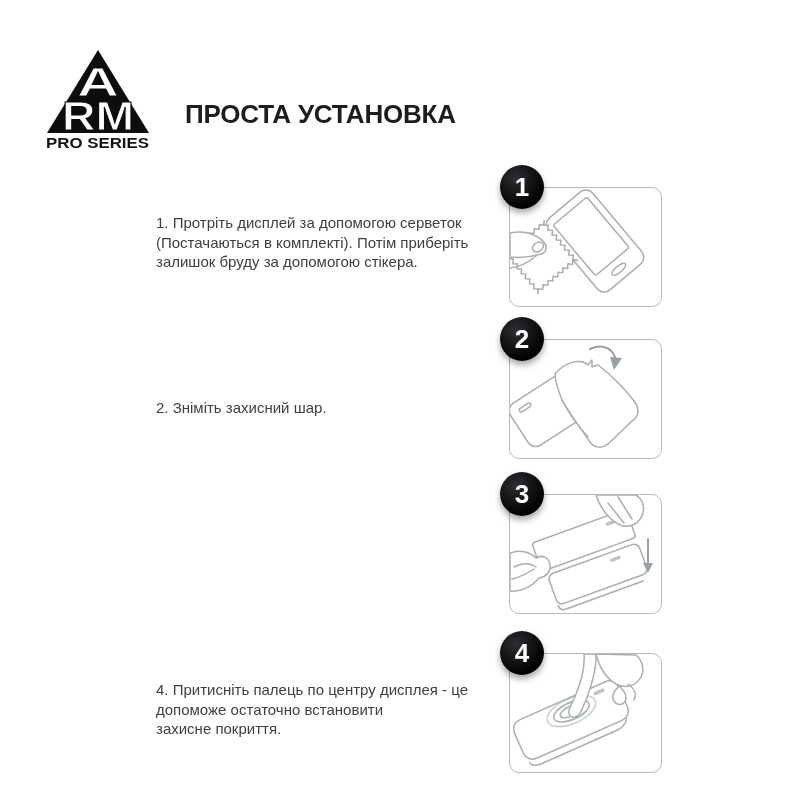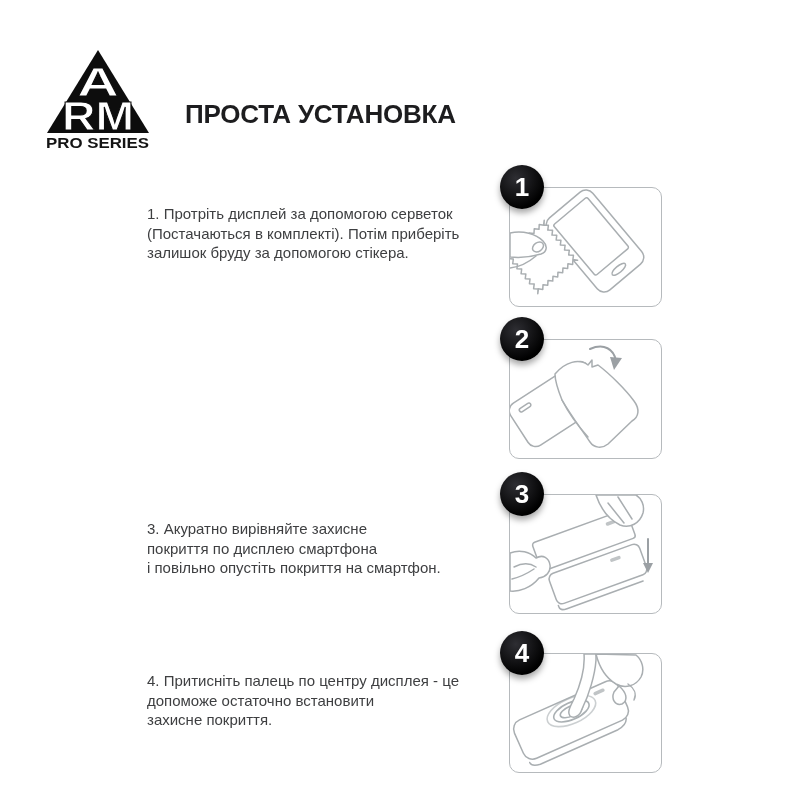--- a/index.html
+++ b/index.html
@@ -6,21 +6,21 @@
   .page{
     position:relative;width:800px;height:800px;background:#fff;overflow:hidden;
     font-family:"Liberation Sans","DejaVu Sans",sans-serif;
   }
   .logo-svg{position:absolute;left:45px;top:47px;width:120px;height:112px;}
   .page-title{
     position:absolute;left:176px;top:90px;margin:9px;
     font-size:26px;font-weight:700;letter-spacing:-0.2px;color:#1d1d1f;white-space:nowrap;
   }
   .step-text{
-    position:absolute;left:147px;width:352px;margin:0;
+    position:absolute;left:147px;width:352px;margin:9px;
     font-size:15px;line-height:19.5px;color:#3e3f41;white-space:pre-line;
   }
   .t1{top:204px}.t2{top:389px}.t3{top:519px}.t4{top:671px}
   .step-figure{
     position:absolute;left:509px;width:151px;height:118px;margin:0;
     border:1.6px solid #b6babd;border-radius:10px;background:#fff;
   }
   .f1{top:187px}.f2{top:339px}.f3{top:494px}.f4{top:653px}
   .step-badge{
     position:absolute;left:-10px;top:-23px;width:44px;height:44px;border-radius:50%;
@@ -48,23 +48,21 @@
     <text x="53" y="49" text-anchor="middle" font-size="41" font-weight="bold" fill="#ffffff" stroke="#0d0d0d" stroke-width="1" textLength="42" lengthAdjust="spacingAndGlyphs">A</text>
     <text x="53" y="83" text-anchor="middle" font-size="41" font-weight="bold" fill="#ffffff" stroke="#0d0d0d" stroke-width="1" textLength="72" lengthAdjust="spacingAndGlyphs">RM</text>
     <text x="1" y="101" font-size="14.5" font-weight="bold" fill="#141414" textLength="103" lengthAdjust="spacingAndGlyphs">PRO SERIES</text>
   </svg>
 
   <h1 class="page-title">ПРОСТА УСТАНОВКА</h1>
 
   <p class="step-text t1">1. Протріть дисплей за допомогою серветок
 (Постачаються в комплекті). Потім приберіть
 залишок бруду за допомогою стікера.</p>
-  <p class="step-text t3">3. Акуратно вирівняйте захисне
-покриття по дисплею смартфона
-і повільно опустіть покриття на смартфон.</p>
+  <p class="step-text t2">2. Зніміть захисний шар.</p>
   <p class="step-text t4">4. Притисніть палець по центру дисплея - це
 допоможе остаточно встановити
 захисне покриття.</p>
 
   <figure class="step-figure f1">
     <div class="step-badge">
       <span>1</span>
     </div>
     <svg class="illustration" viewBox="0 0 151 118" aria-hidden="true">
       <g transform="rotate(-40 85 53)">

